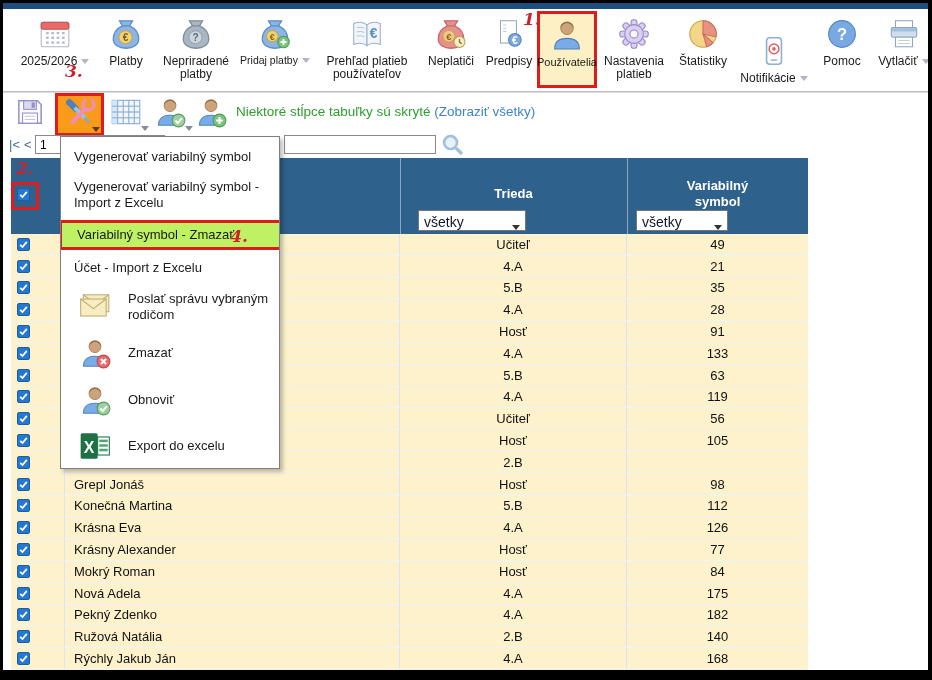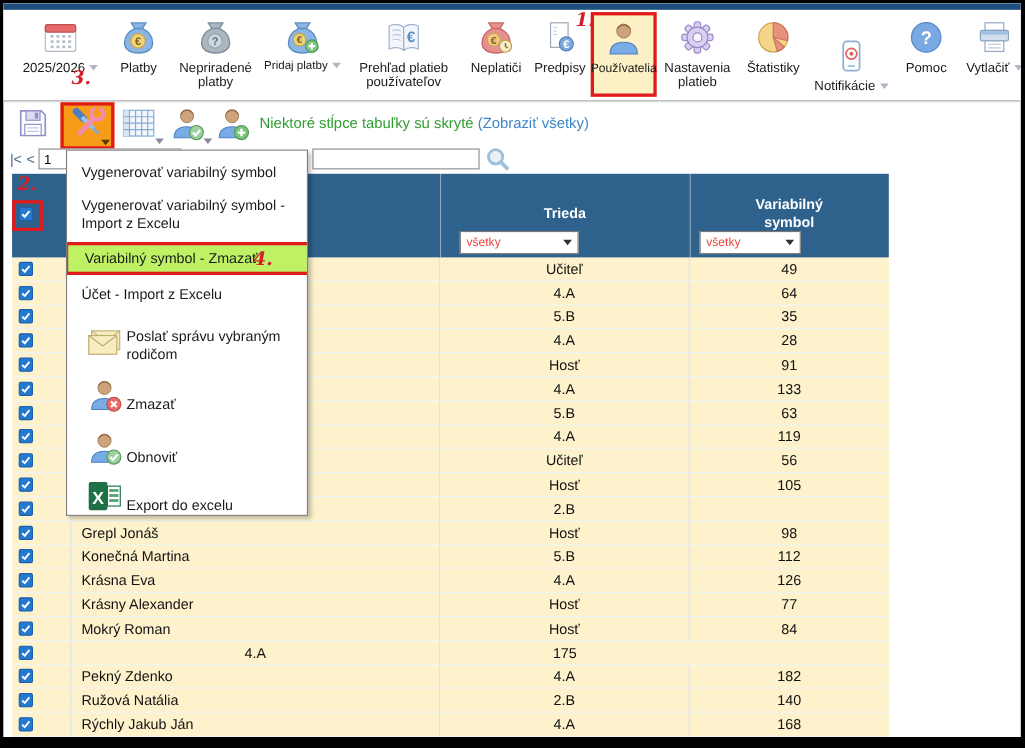--- a/index.html
+++ b/index.html
@@ -50,21 +50,21 @@
     font-size:12px; padding-left:4px; font-family:"Liberation Sans",sans-serif; }
   .search-btn{ position:absolute; left:437px; top:-2px; width:26px; height:26px; cursor:pointer; }
 
   
   .ptable{ position:absolute; left:8px; top:155px; width:797px; }
   .thead{ position:relative; width:100%; height:76px; background:#2e618c; }
   .thead .vdiv{ position:absolute; top:0; width:1px; height:100%; background:rgba(255,255,255,.45); }
   .hcb-box{ position:absolute; left:0px; top:24px; width:28px; height:28px; border:3px solid #e01b1b; z-index:60; }
   .col-label{ position:absolute; color:#fff; font-weight:bold; font-size:13px; text-align:center; line-height:1.2; }
   .selbox{ position:absolute; height:21px; background:#fff; border:1px solid #767676; display:flex;
-    align-items:center; font-size:11px; color:#ef4444; padding:0 5px; cursor:pointer; }
+    align-items:flex-end; font-size:14px; color:#0f172a; padding:0 5px; cursor:pointer; }
   .selbox .stxt{ flex:1; }
   .selbox .chev{ width:0; height:0; border-left:4px solid transparent; border-right:4px solid transparent;
     border-top:5px solid #333; }
   .tbody .trow{ display:grid; grid-template-columns:54px 335px 227px 181px; height:21.8px;
     background:#fdf2cc; border-bottom:1px solid #edf3fb; align-items:center; font-size:13px; color:#111; }
   .trow > div{ height:100%; display:flex; align-items:center; }
   .cell-cb{ padding-left:6px; border-right:1px solid #d7e4f2; }
   .cell-name{ padding-left:9px; border-right:1px solid #d7e4f2; }
   .cell-trieda{ justify-content:center; border-right:1px solid #d7e4f2; }
   .cell-vs{ justify-content:center; }
@@ -74,21 +74,21 @@
 
   
   .dropmenu{ position:absolute; left:57px; top:133px; width:220px; height:333px; background:#fff;
     border:1px solid #7f7f7f; box-shadow:3px 3px 4px rgba(0,0,0,.25); z-index:100; padding-top:5px; overflow:hidden; }
   .mi{ display:flex; align-items:center; font-size:13px; color:#1a1a1a; cursor:pointer; }
   .mi.plain{ padding-left:13px; padding-right:10px; }
   .mi .milabel{ line-height:1.22; }
   .mi.hl{ position:relative; background:#bef264; border:3px solid #e01b1b; margin:2px -2px; width:224px;
     padding-left:15px; height:30px; }
   .mi.hl .step-label{ right:32px; top:3px; }
-  .mi.withicon{ padding-left:15px; gap:1px;align-items:flex-end; }
+  .mi.withicon{ padding-left:15px; gap:14px; }
   .mi .micon{ width:38px; height:34px; flex:0 0 38px; display:flex; align-items:center; justify-content:center; }
 
   .ann{ pointer-events:none; }
 </style>
 </head>
 <body>
 
 <div class="screen">
   <div class="topstrip"></div>
 
@@ -377,21 +377,21 @@
         <div class="trow">
           <div class="cell-cb">
             <span class="cb">
               <svg viewBox="0 0 13 13">
                 <path d="M2.6 6.9 L5.3 9.5 L10.4 3.4" stroke="#fff" stroke-width="2.1" fill="none"></path>
               </svg>
             </span>
           </div>
           <div class="cell-name"></div>
           <div class="cell-trieda">4.A</div>
-          <div class="cell-vs">64</div>
+          <div class="cell-vs">21</div>
         </div>
         <div class="trow">
           <div class="cell-cb">
             <span class="cb">
               <svg viewBox="0 0 13 13">
                 <path d="M2.6 6.9 L5.3 9.5 L10.4 3.4" stroke="#fff" stroke-width="2.1" fill="none"></path>
               </svg>
             </span>
           </div>
           <div class="cell-name"></div>
@@ -554,20 +554,21 @@
           <div class="cell-vs">84</div>
         </div>
         <div class="trow">
           <div class="cell-cb">
             <span class="cb">
               <svg viewBox="0 0 13 13">
                 <path d="M2.6 6.9 L5.3 9.5 L10.4 3.4" stroke="#fff" stroke-width="2.1" fill="none"></path>
               </svg>
             </span>
           </div>
+          <div class="cell-name">Nová Adela</div>
           <div class="cell-trieda">4.A</div>
           <div class="cell-vs">175</div>
         </div>
         <div class="trow">
           <div class="cell-cb">
             <span class="cb">
               <svg viewBox="0 0 13 13">
                 <path d="M2.6 6.9 L5.3 9.5 L10.4 3.4" stroke="#fff" stroke-width="2.1" fill="none"></path>
               </svg>
             </span>

